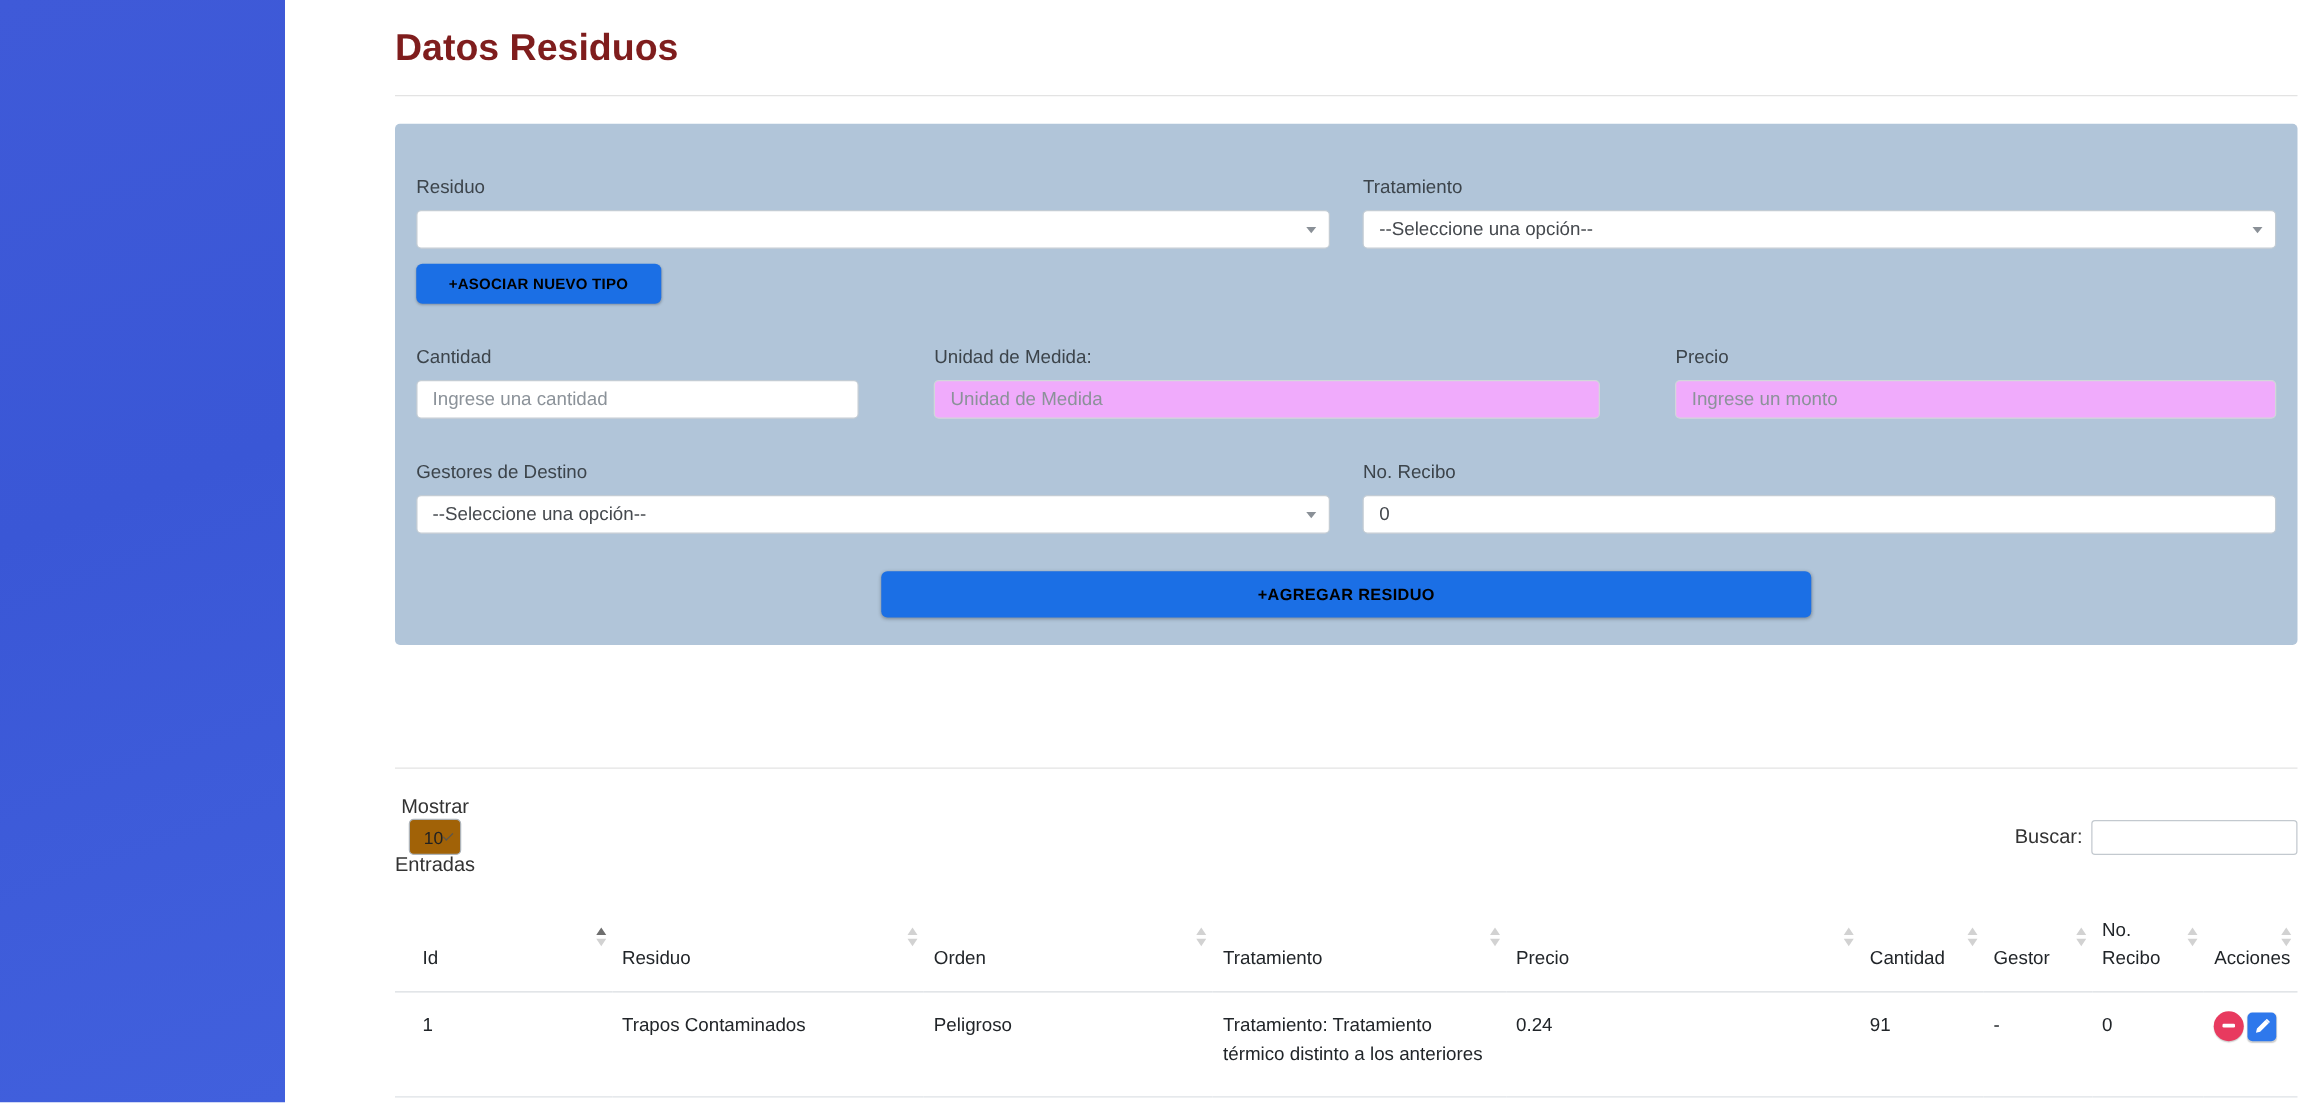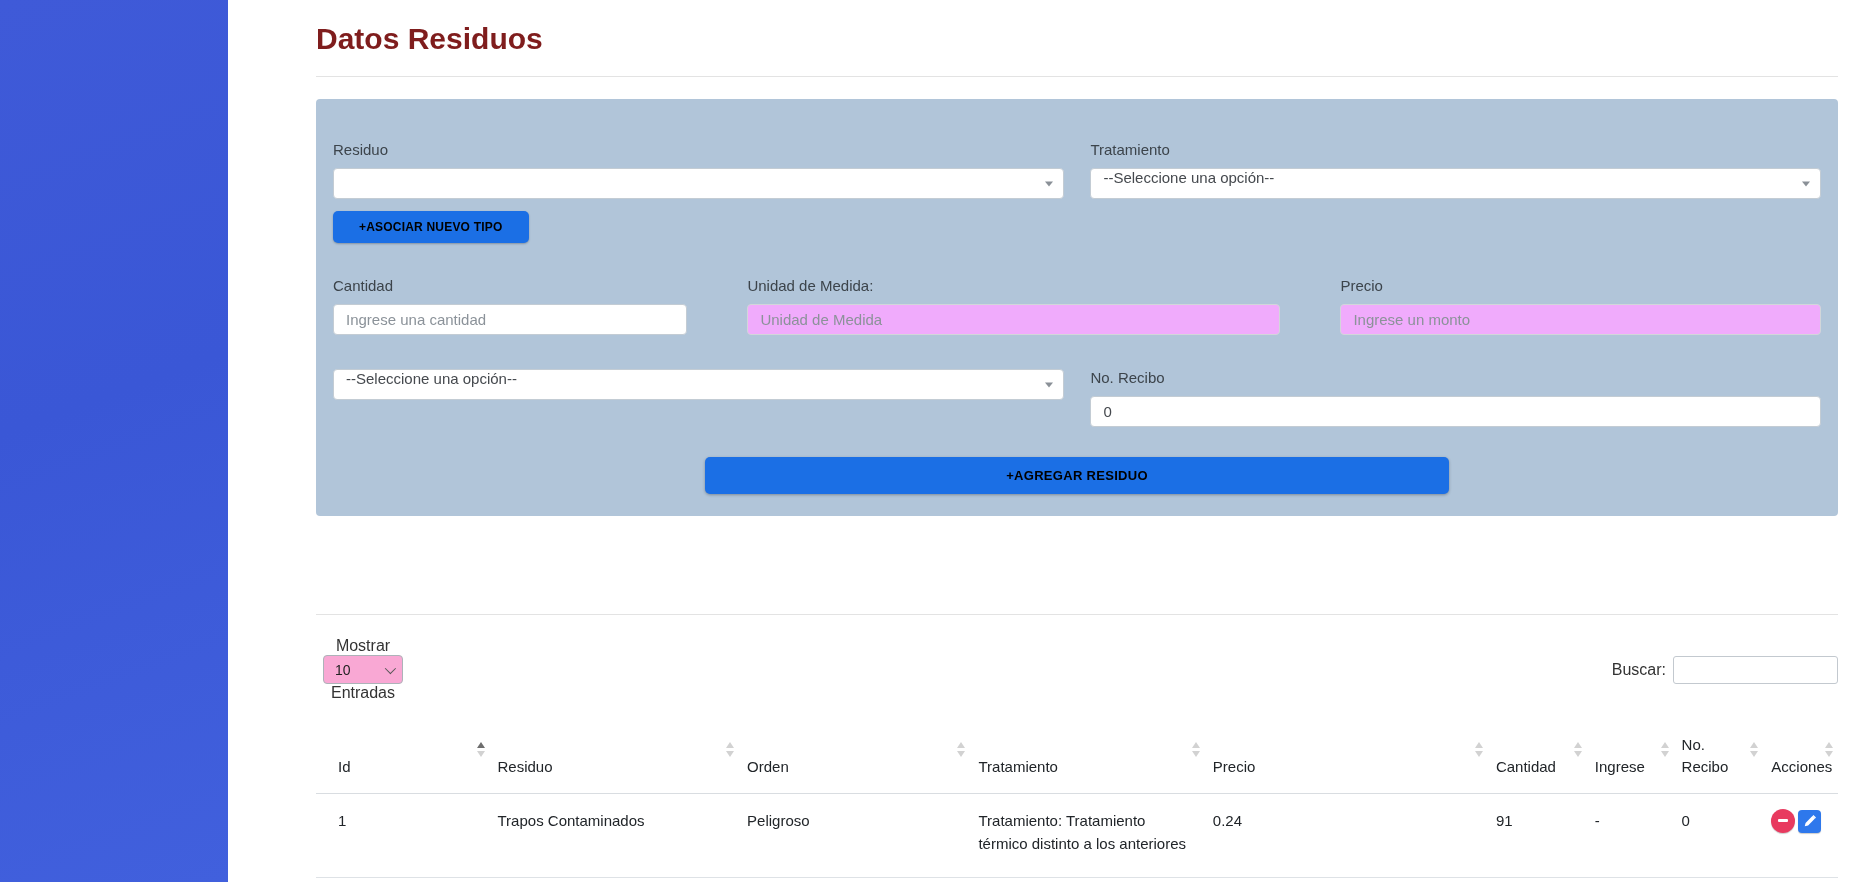--- a/index.html
+++ b/index.html
@@ -29,21 +29,21 @@
   .fcol-c1 { width:23.8%; }
   .fcol-c2 { width:35.8%; }
   .fcol-c3 { width:32.3%; }
   .flabel { display:block; font-size:15px; color:#3c444b; margin-bottom:10px; }
   .row-gap { margin-top:34px; }
 
   .sel, .txt {
     width:100%; height:31px; background:#ffffff;
     border:1px solid #c3ccd4; border-radius:4px;
     font-size:15px; color:#45494e; padding:0 12px;
-    display:flex; align-items:flex-start; position:relative;
+    display:flex; align-items:center; position:relative;
     font-family:"Liberation Sans", sans-serif;
   }
   .txt::placeholder { color:#8b9299; }
   input.txt { display:block; }
   .txt.disabled { background:#f0abfc; border-color:#d2d6da; }
   .caret {
     position:absolute; right:10px; top:50%; transform:translateY(-50%);
     width:0; height:0; border-left:4px solid transparent; border-right:4px solid transparent;
     border-top:5px solid #8a9097;
   }
@@ -62,21 +62,21 @@
   }
 
   
   .table-section { margin-top:98px; }
   .section-title { font-size:19px; font-weight:400; color:#373a3c; }
   .rule2 { border:none; border-top:1px solid #e3e3e3; margin:15px 0 0 0; }
 
   .table-controls { display:flex; justify-content:space-between; align-items:center; margin-top:22px; }
   .length-control { display:flex; align-items:center; font-size:16px; color:#333;flex-direction:column; }
   .page-size {
-    width:80px; height:29px; border:1px solid #adb3b9; border-radius:4px; background:#f9a8d4;
+    width:42px; height:29px; border:1px solid #adb3b9; border-radius:4px; background:#a16207;
     display:inline-flex; align-items:center; justify-content:space-between;
     padding:0 9px 0 11px; margin:0 7px; font-size:14px; color:#222; cursor:pointer;
   }
   .chev { width:8px; height:8px; border-right:1.6px solid #555; border-bottom:1.6px solid #555;
     transform:rotate(45deg) translateY(-2px); }
   .search-control { display:flex; align-items:center; font-size:16px; color:#333; }
   .search-control label { margin-right:7px; }
   .search-input { width:165px; height:28px; border:1px solid #c3c9cf; border-radius:3px; padding:0 8px;
     font-size:14px; font-family:"Liberation Sans", sans-serif; }
 
@@ -154,20 +154,21 @@
           <input class="txt disabled" disabled="" placeholder="Unidad de Medida" style="">
         </div>
         <div class="fcol-c3">
           <span class="flabel">Precio</span>
           <input class="txt disabled" disabled="" placeholder="Ingrese un monto" style="">
         </div>
       </div>
 
       <div class="form-row row-gap">
         <div class="fcol-half">
+          <span class="flabel">Gestores de Destino</span>
           <div class="sel">
             <span>--Seleccione una opción--</span>
             <span class="caret"></span>
           </div>
         </div>
         <div class="fcol-half">
           <span class="flabel">No. Recibo</span>
           <input class="txt" value="0" style="">
         </div>
       </div>
@@ -247,21 +248,21 @@
                 </span>
             </th>
             <th>
               <span>Cantidad</span>
               <span class="sort">
                   <i class="arr-up"></i>
                   <i class="arr-down"></i>
                 </span>
             </th>
             <th>
-              <span>Ingrese</span>
+              <span>Gestor</span>
               <span class="sort">
                   <i class="arr-up"></i>
                   <i class="arr-down"></i>
                 </span>
             </th>
             <th>
               <span>No. Recibo</span>
               <span class="sort">
                   <i class="arr-up"></i>
                   <i class="arr-down"></i>

